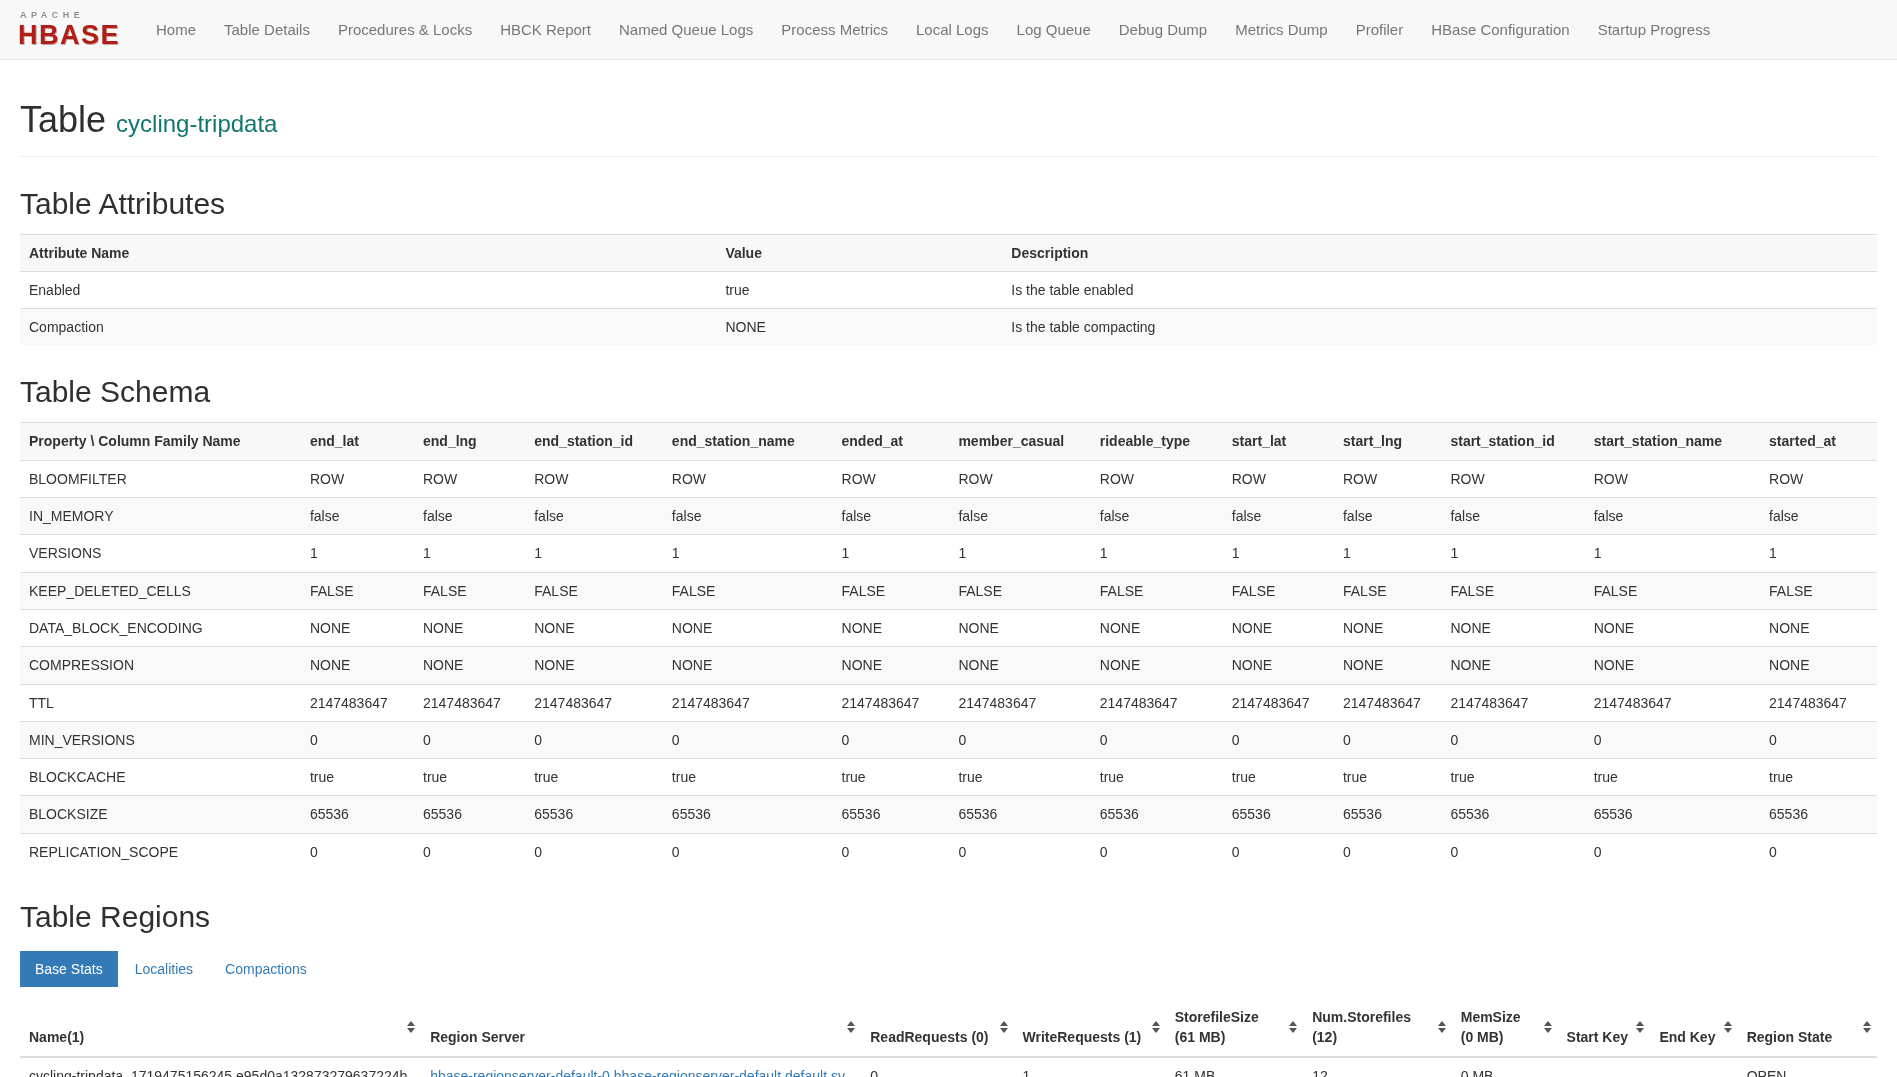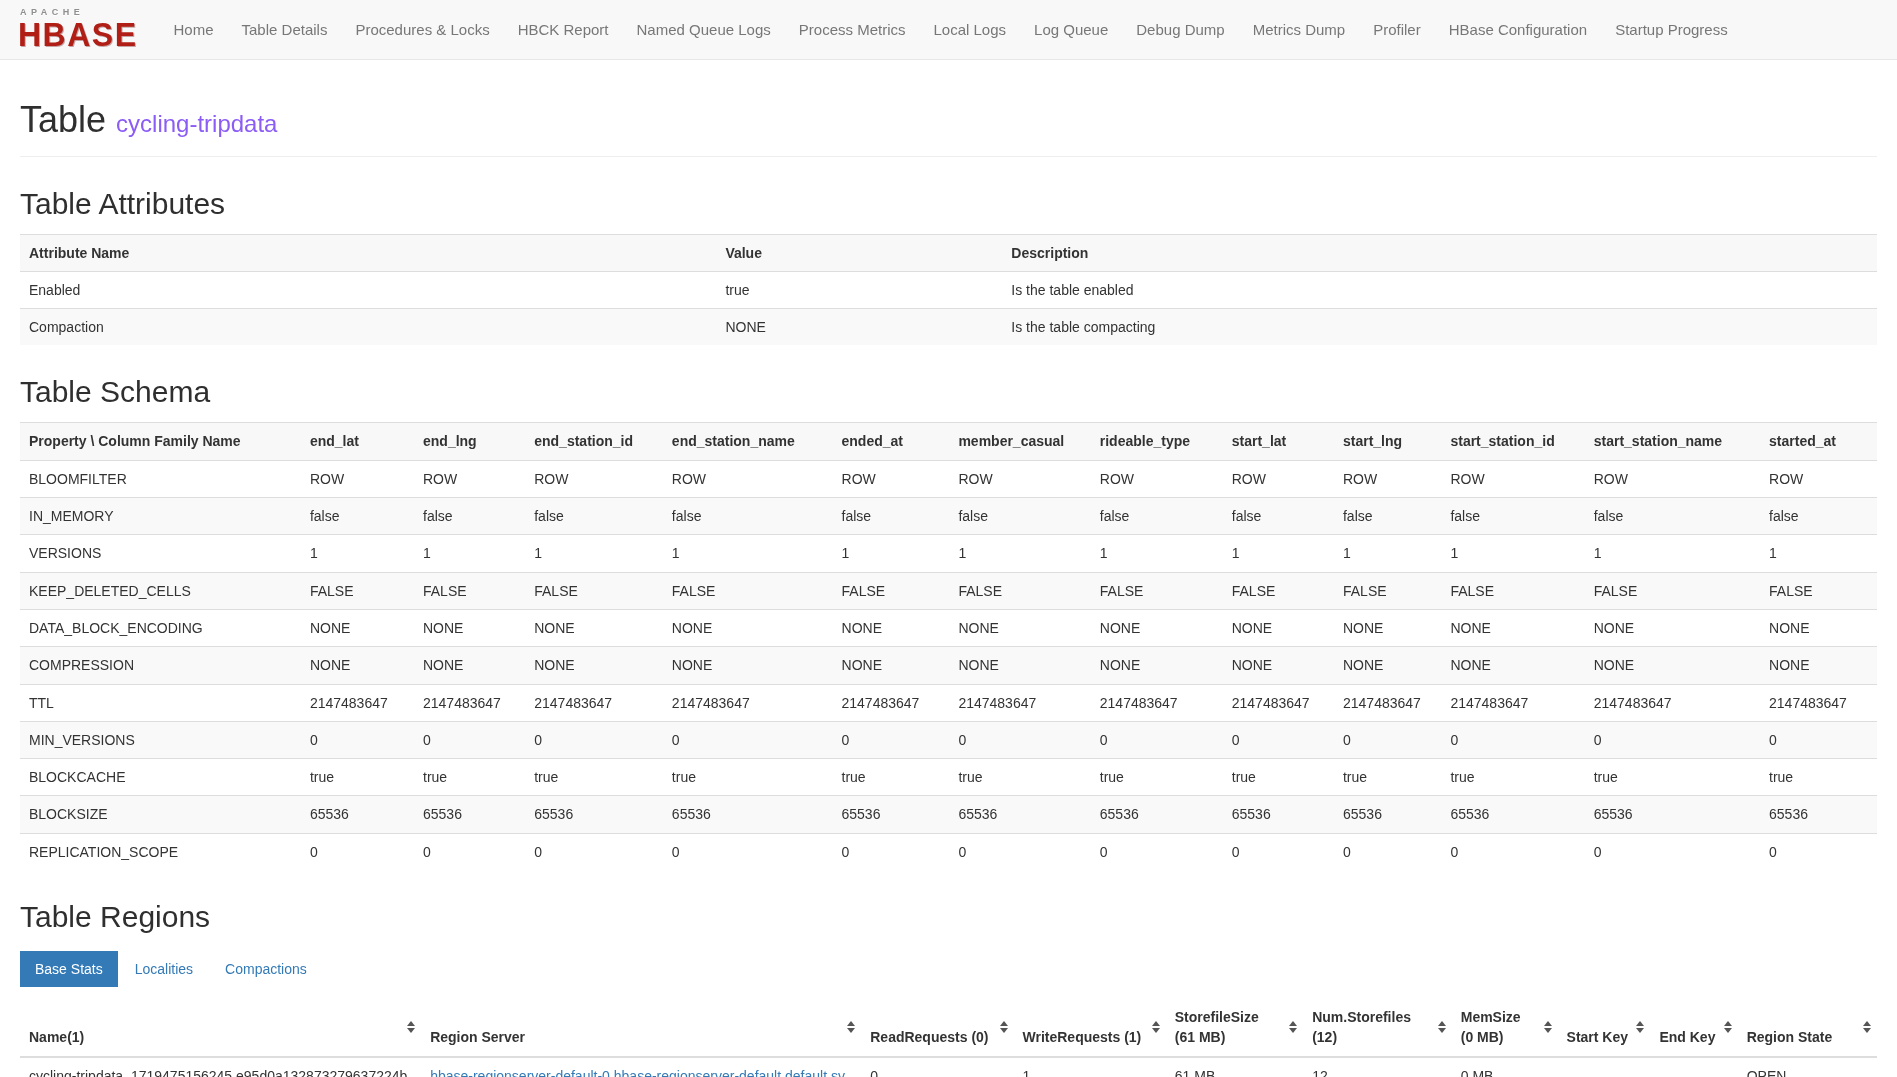--- a/index.html
+++ b/index.html
@@ -28,37 +28,37 @@
     border-bottom:1px solid var(--navbar-border);
     padding-left:10px;
   }
   .brand{display:flex;flex-direction:column;justify-content:center;line-height:1;
     padding:2px 8px;margin-right:14px;cursor:pointer;}
   .brand .apache{
     font-size:9px;font-weight:bold;letter-spacing:4.5px;color:#8f8f8f;
     text-shadow:0 1px 0 #fff;margin:0 0 2px 2px;white-space:nowrap;
   }
   .brand .hbase{
-    font-size:32px;font-weight:800;color:var(--brand-red);
+    font-size:27px;font-weight:800;color:var(--brand-red);
     letter-spacing:1.5px;white-space:nowrap;
     text-shadow:1px 1px 0 rgba(100,10,8,.35);
     transform:scaleY(1.02);
   }
   .nav-list{display:flex;list-style:none;margin:0;padding:0;align-items:center;}
   .nav-list li{
     padding:16px 14px;font-size:15px;color:var(--muted);
     white-space:nowrap;cursor:pointer;line-height:46px;
   }
 
   
   .container{padding:0 20px;}
 
   .page-header{margin:40px 0 20px;border-bottom:1px solid #eee;padding-bottom:16px;}
   .page-header h1{font-size:36px;font-weight:400;margin:0;line-height:1.1;color:#2f2f2f;}
-  .page-header h1 small{font-size:24px;color:#8b5cf6;font-weight:400;margin-left:10px;}
+  .page-header h1 small{font-size:24px;color:#0f766e;font-weight:400;margin-left:10px;}
 
   h2{font-size:30px;font-weight:500;color:#2f2f2f;margin:30px 0 14px;line-height:1.1;}
 
   
   table{width:100%;border-collapse:collapse;margin-bottom:20px;table-layout:fixed;}
   th,td{padding:8px 9px;text-align:left;line-height:1.45;vertical-align:top;
         overflow:hidden;}
   .table-basic thead th{
     background:var(--thead-bg);
     border-top:1px solid var(--border);

